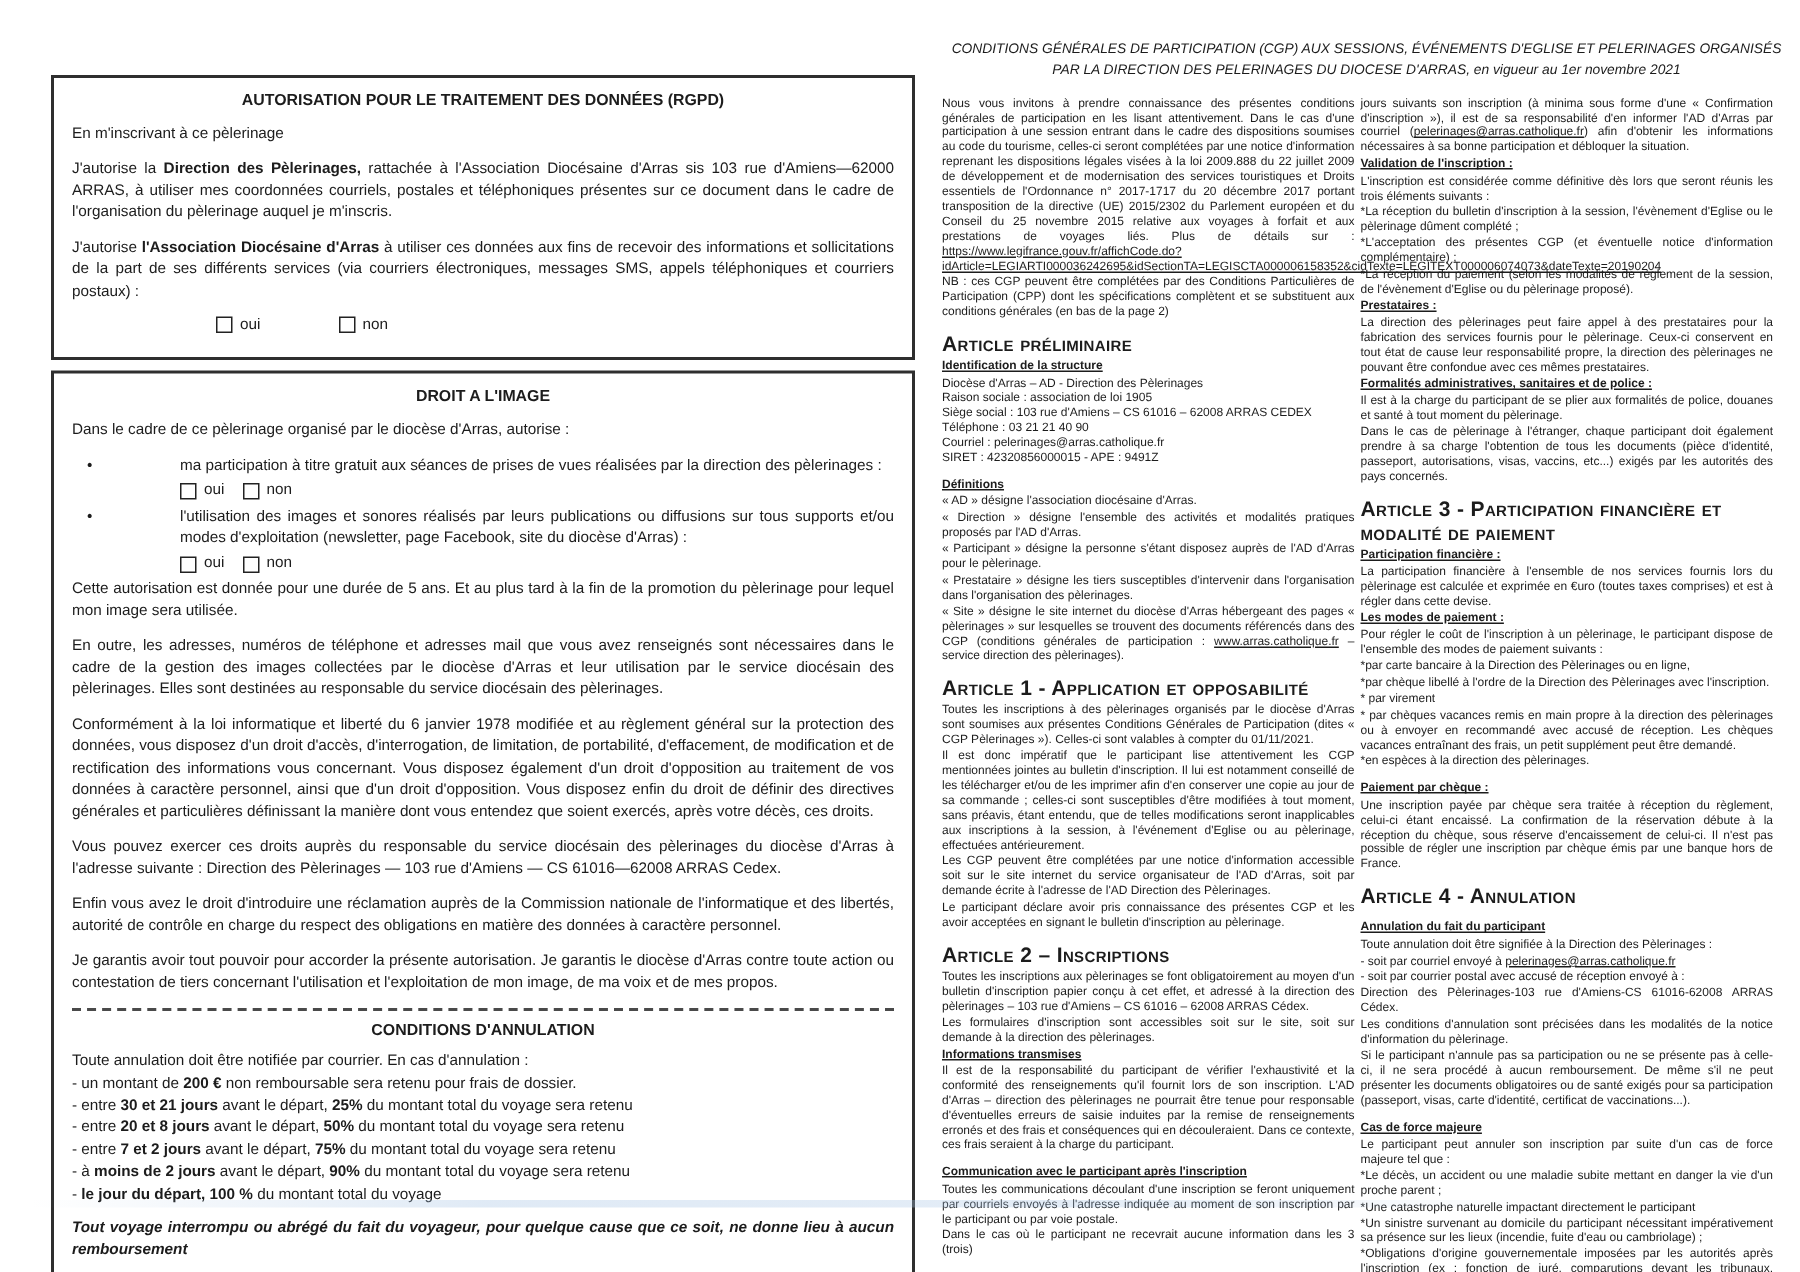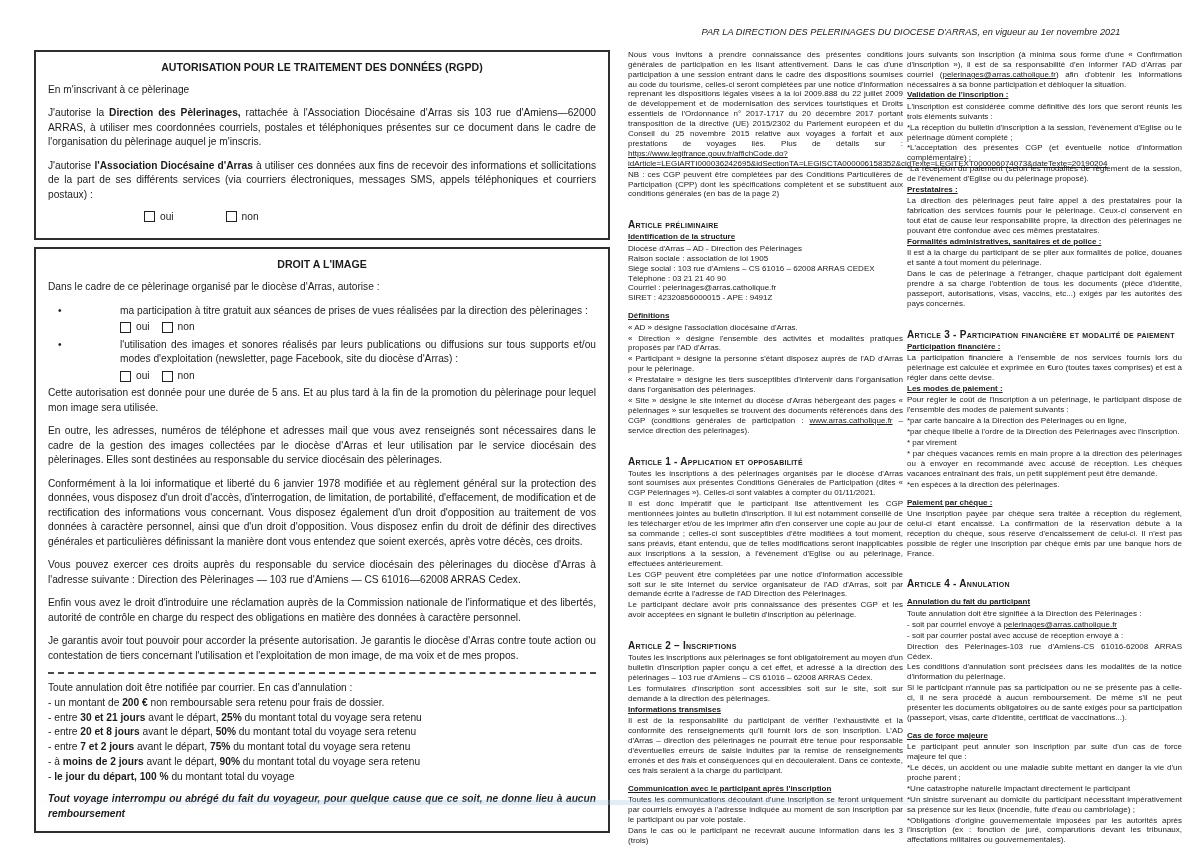--- a/index.html
+++ b/index.html
@@ -25,21 +25,21 @@
   .dash{border-top:2px dashed #4a4a4a;margin:4px 0 7px;}
   .t2{text-align:center;font-weight:bold;font-size:10.6px;margin:0 0 8px;}
   .pi{font-style:italic;font-weight:bold;font-size:10.2px;line-height:1.42;margin:9px 0 2px;text-align:justify;}
   
   .page-right{position:absolute;left:628px;top:26px;width:566px;}
   .rp-title{text-align:center;font-style:italic;font-size:9.2px;line-height:1.5;margin:0 0 10px;}
   .cols{display:flex;gap:4px;}
   .col{width:275px;}
   .col .p{font-size:8px;line-height:1.24;text-align:justify;margin:0 0 1px;}
   .col .l{font-size:8px;line-height:1.24;text-align:left;margin:0;}
-  .col .h{font-variant:small-caps;font-weight:bold;font-size:10px;letter-spacing:.25px;margin:20px 0 2px;}
+  .col .h{font-variant:small-caps;font-weight:bold;font-size:14px;letter-spacing:.25px;margin:8px 0 2px;}
   .col .u{font-weight:bold;text-decoration:underline;font-size:8px;line-height:1.3;margin:0 0 1px;}
   .sp{margin-top:8px !important;}
   .lnk{text-decoration:underline;}
   .artifact{position:absolute;left:20px;top:800px;width:1010px;height:5px;pointer-events:none;
     background:linear-gradient(90deg,rgba(165,195,228,0) 0%,rgba(165,195,228,.35) 30%,rgba(165,195,228,.3) 70%,rgba(165,195,228,0) 100%);}
 </style>
 </head>
 <body>
 
 <div class="page-left">
@@ -93,35 +93,37 @@
               </span>
             </div></div>
         </div>
         <div class="p">Cette autorisation est donnée pour une durée de 5 ans. Et au plus tard à la fin de la promotion du pèlerinage pour lequel mon image sera utilisée.</div>
         <div class="p">En outre, les adresses, numéros de téléphone et adresses mail que vous avez renseignés sont nécessaires dans le cadre de la gestion des images collectées par le diocèse d'Arras et leur utilisation par le service diocésain des pèlerinages. Elles sont destinées au responsable du service diocésain des pèlerinages.</div>
         <div class="p">Conformément à la loi informatique et liberté du 6 janvier 1978 modifiée et au règlement général sur la protection des données, vous disposez d'un droit d'accès, d'interrogation, de limitation, de portabilité, d'effacement, de modification et de rectification des informations vous concernant. Vous disposez également d'un droit d'opposition au traitement de vos données à caractère personnel, ainsi que d'un droit d'opposition. Vous disposez enfin du droit de définir des directives générales et particulières définissant la manière dont vous entendez que soient exercés, après votre décès, ces droits.</div>
         <div class="p">Vous pouvez exercer ces droits auprès du responsable du service diocésain des pèlerinages du diocèse d'Arras à l'adresse suivante : Direction des Pèlerinages — 103 rue d'Amiens — CS 61016—62008 ARRAS Cedex.</div>
         <div class="p">Enfin vous avez le droit d'introduire une réclamation auprès de la Commission nationale de l'informatique et des libertés, autorité de contrôle en charge du respect des obligations en matière des données à caractère personnel.</div>
         <div class="p">Je garantis avoir tout pouvoir pour accorder la présente autorisation. Je garantis le diocèse d'Arras contre toute action ou contestation de tiers concernant l'utilisation et l'exploitation de mon image, de ma voix et de mes propos.</div>
         <div class="dash"></div>
+        <div class="t2">CONDITIONS D'ANNULATION</div>
         <div class="l">Toute annulation doit être notifiée par courrier. En cas d'annulation :</div>
         <div class="l">- un montant de <b>200 €</b> non remboursable sera retenu pour frais de dossier.</div>
         <div class="l">- entre <b>30 et 21 jours</b> avant le départ, <b>25%</b> du montant total du voyage sera retenu</div>
         <div class="l">- entre <b>20 et 8 jours</b> avant le départ, <b>50%</b> du montant total du voyage sera retenu</div>
         <div class="l">- entre <b>7 et 2 jours</b> avant le départ, <b>75%</b> du montant total du voyage sera retenu</div>
         <div class="l">- à <b>moins de 2 jours</b> avant le départ, <b>90%</b> du montant total du voyage sera retenu</div>
         <div class="l">- <b>le jour du départ, 100 %</b> du montant total du voyage</div>
         <div class="pi">Tout voyage interrompu ou abrégé du fait du voyageur, pour quelque cause que ce soit, ne donne lieu à aucun remboursement</div>
       </div>
   </div>
 
 </div>
 
 <div class="page-right">
   <div class="rp-title">
+    <div>CONDITIONS GÉNÉRALES DE PARTICIPATION (CGP) AUX SESSIONS, ÉVÉNEMENTS D'EGLISE ET PELERINAGES ORGANISÉS</div>
     <div>PAR LA DIRECTION DES PELERINAGES DU DIOCESE D'ARRAS, en vigueur au 1er novembre 2021</div>
   </div>
   <div class="cols">
     <div class="col">
         <div class="p">Nous vous invitons à prendre connaissance des présentes conditions générales de participation en les lisant attentivement. Dans le cas d'une participation à une session entrant dans le cadre des dispositions soumises au code du tourisme, celles-ci seront complétées par une notice d'information reprenant les dispositions légales visées à la loi 2009.888 du 22 juillet 2009 de développement et de modernisation des services touristiques et Droits essentiels de l'Ordonnance n° 2017-1717 du 20 décembre 2017 portant transposition de la directive (UE) 2015/2302 du Parlement européen et du Conseil du 25 novembre 2015 relative aux voyages à forfait et aux prestations de voyages liés. Plus de détails sur : <span class="lnk">https://www.legifrance.gouv.fr/affichCode.do?idArticle=LEGIARTI000036242695&amp;idSectionTA=LEGISCTA000006158352&amp;cidTexte=LEGITEXT000006074073&amp;dateTexte=20190204</span></div>
         <div class="p">NB : ces CGP peuvent être complétées par des Conditions Particulières de Participation (CPP) dont les spécifications complètent et se substituent aux conditions générales (en bas de la page 2)</div>
         <div class="h">Article préliminaire</div>
         <div class="u">Identification de la structure</div>
         <div class="l">Diocèse d'Arras – AD - Direction des Pèlerinages</div>
         <div class="l">Raison sociale : association de loi 1905</div>

